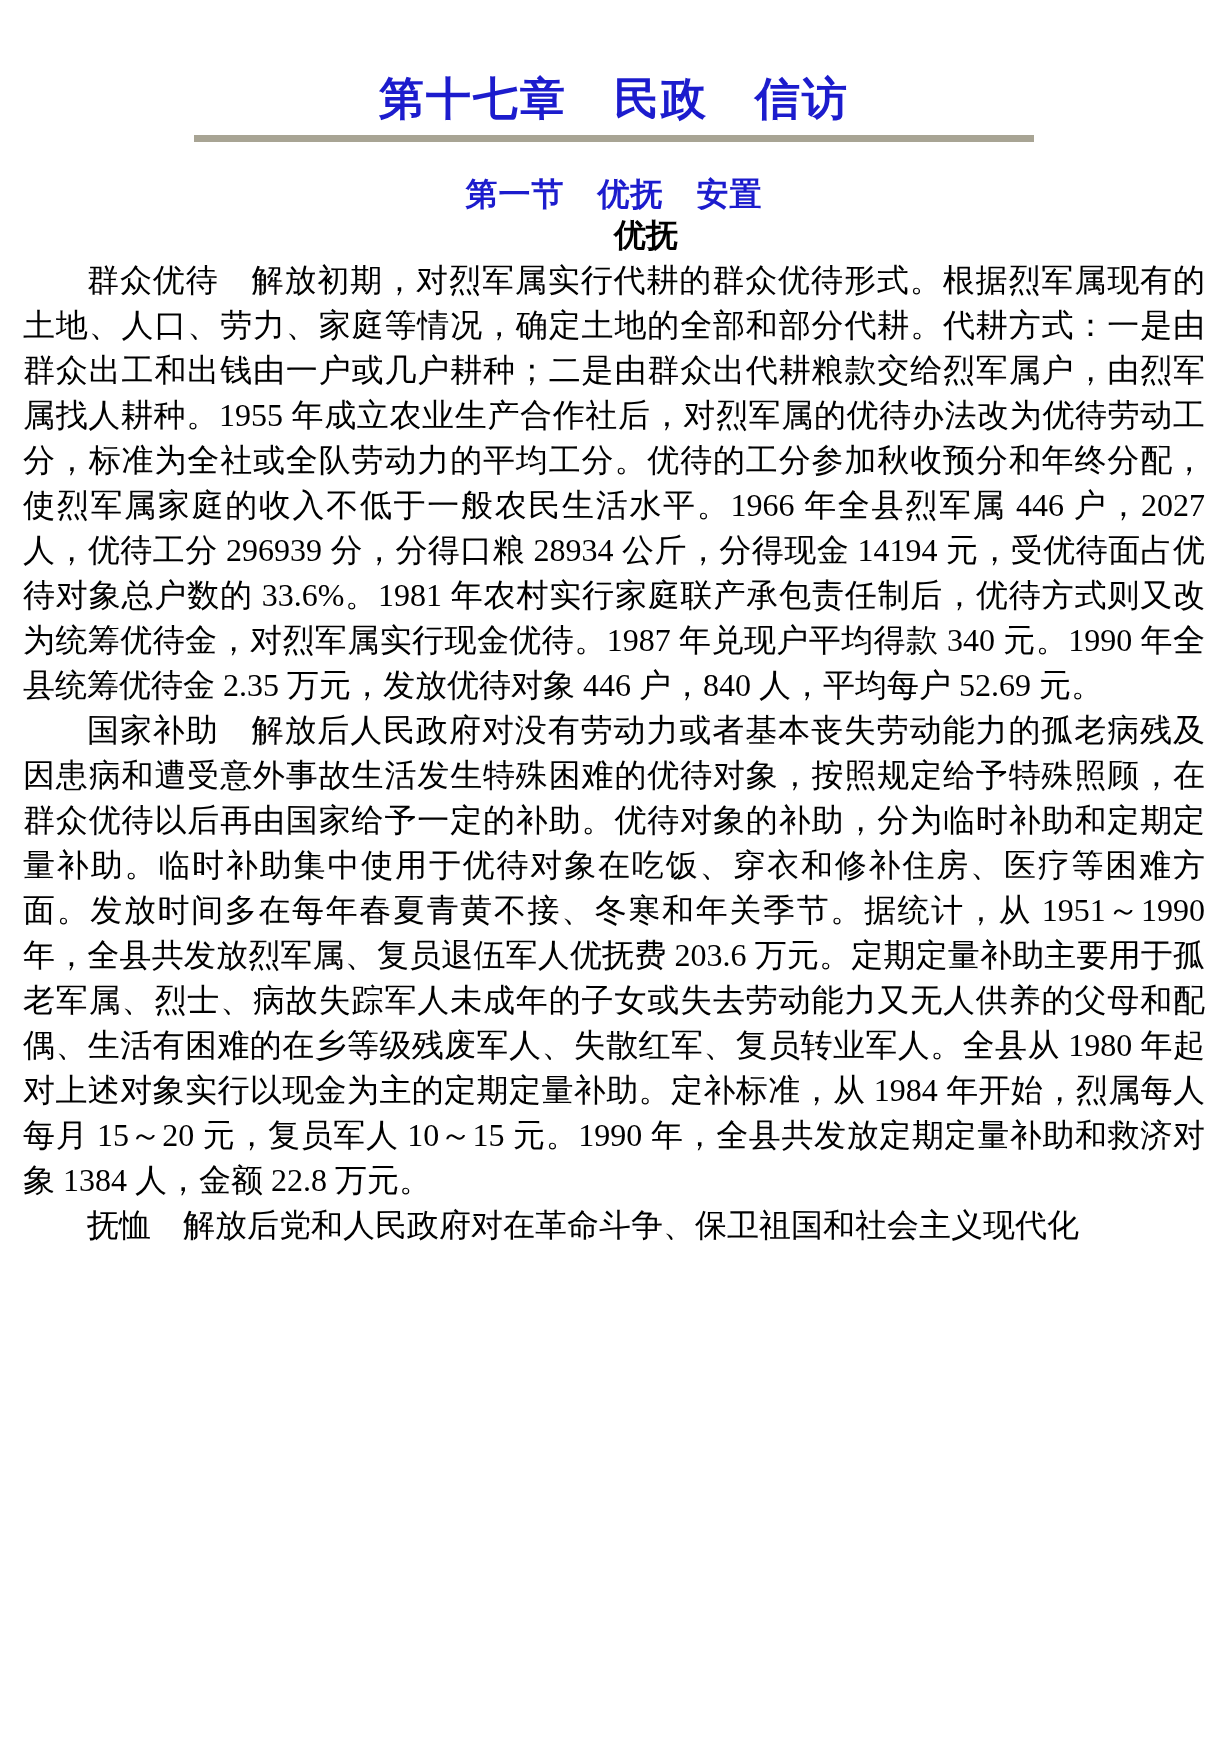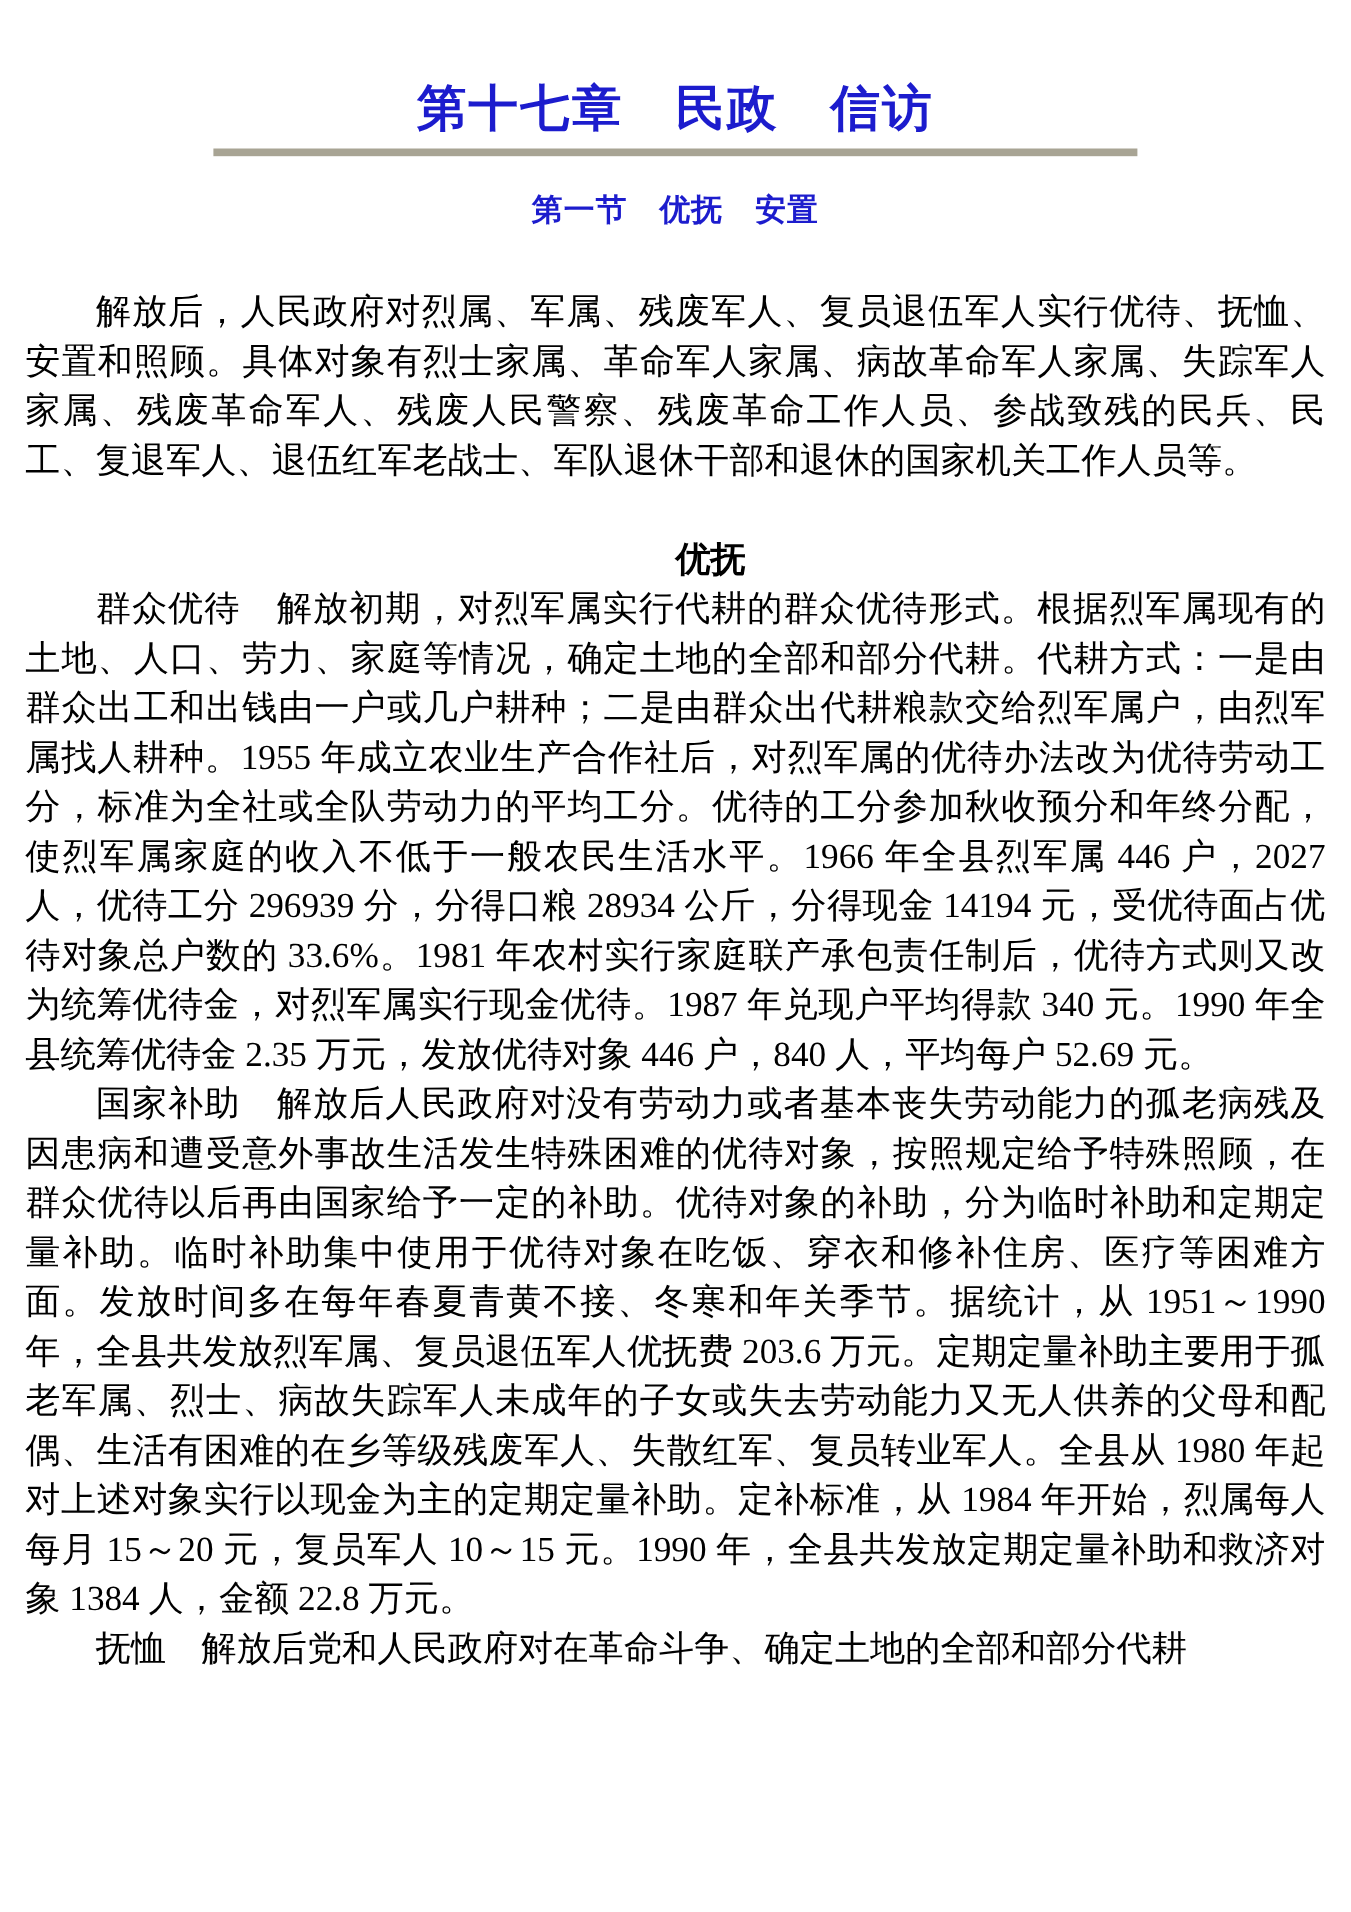--- a/index.html
+++ b/index.html
@@ -29,21 +29,21 @@
     letter-spacing: 2px;
   }
   .title-rule {
     width: 840px;
     height: 7px;
     margin: 9px auto 0 auto;
     background: #a8a494;
   }
   .section-title {
     margin: 33px 0 0 0;
-    font-size: 28px;
+    font-size: 32px;
     line-height: 1.2;
     font-weight: 600;
     text-align: center;
     color: #1c1ccd;
     letter-spacing: 1px;
   }
   .body-para {
     margin: 0;
     font-size: 32px;
     line-height: 45px;
@@ -69,23 +69,22 @@
 <body>
 
 <div class="page">
 
   <h1 class="chapter-title">第十七章　民政　信访</h1>
 
   <div class="title-rule"></div>
 
   <h2 class="section-title">第一节　优抚　安置</h2>
 
-  <p class="body-para first-para">解放后，人民政府对烈属、军属、残废军人、复员退伍军人实行优待、抚恤、安置和照顾。具体对象有烈士家属、革命军人家属、病故革命军人家属、失踪军人家属、残废革命军人、残废人民警察、残废革命工作人员、参战致残的民兵、民工、复退军人、退伍红军老战士、军队退休干部和退休的国家机关工作人员等。</p>
 
   <p class="subsection-heading">优抚</p>
 
   <p class="body-para">群众优待　解放初期，对烈军属实行代耕的群众优待形式。根据烈军属现有的土地、人口、劳力、家庭等情况，确定土地的全部和部分代耕。代耕方式：一是由群众出工和出钱由一户或几户耕种；二是由群众出代耕粮款交给烈军属户，由烈军属找人耕种。1955 年成立农业生产合作社后，对烈军属的优待办法改为优待劳动工分，标准为全社或全队劳动力的平均工分。优待的工分参加秋收预分和年终分配，使烈军属家庭的收入不低于一般农民生活水平。1966 年全县烈军属 446 户，2027 人，优待工分 296939 分，分得口粮 28934 公斤，分得现金 14194 元，受优待面占优待对象总户数的 33.6%。1981 年农村实行家庭联产承包责任制后，优待方式则又改为统筹优待金，对烈军属实行现金优待。1987 年兑现户平均得款 340 元。1990 年全县统筹优待金 2.35 万元，发放优待对象 446 户，840 人，平均每户 52.69 元。</p>
 
   <p class="body-para">国家补助　解放后人民政府对没有劳动力或者基本丧失劳动能力的孤老病残及因患病和遭受意外事故生活发生特殊困难的优待对象，按照规定给予特殊照顾，在群众优待以后再由国家给予一定的补助。优待对象的补助，分为临时补助和定期定量补助。临时补助集中使用于优待对象在吃饭、穿衣和修补住房、医疗等困难方面。发放时间多在每年春夏青黄不接、冬寒和年关季节。据统计，从 1951～1990 年，全县共发放烈军属、复员退伍军人优抚费 203.6 万元。定期定量补助主要用于孤老军属、烈士、病故失踪军人未成年的子女或失去劳动能力又无人供养的父母和配偶、生活有困难的在乡等级残废军人、失散红军、复员转业军人。全县从 1980 年起对上述对象实行以现金为主的定期定量补助。定补标准，从 1984 年开始，烈属每人每月 15～20 元，复员军人 10～15 元。1990 年，全县共发放定期定量补助和救济对象 1384 人，金额 22.8 万元。</p>
 
-  <p class="body-para">抚恤　解放后党和人民政府对在革命斗争、确定土地的全部和部分代耕</p>
+  <p class="body-para">抚恤　解放后党和人民政府对在革命斗争、保卫祖国和社会主义现代化</p>
 
 </div>
 
 </body></html>

